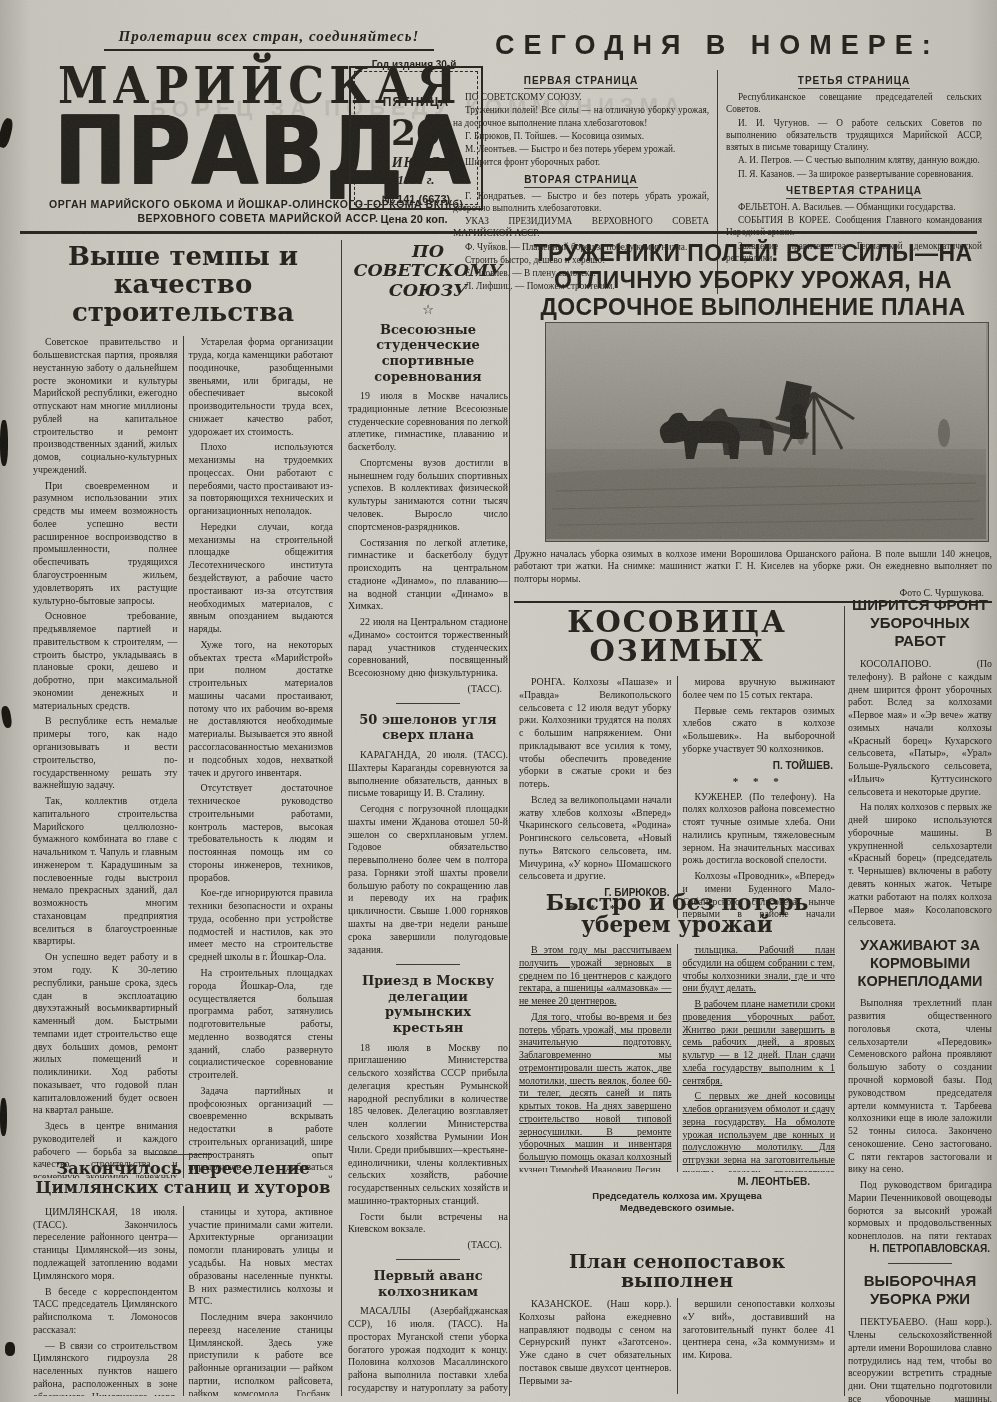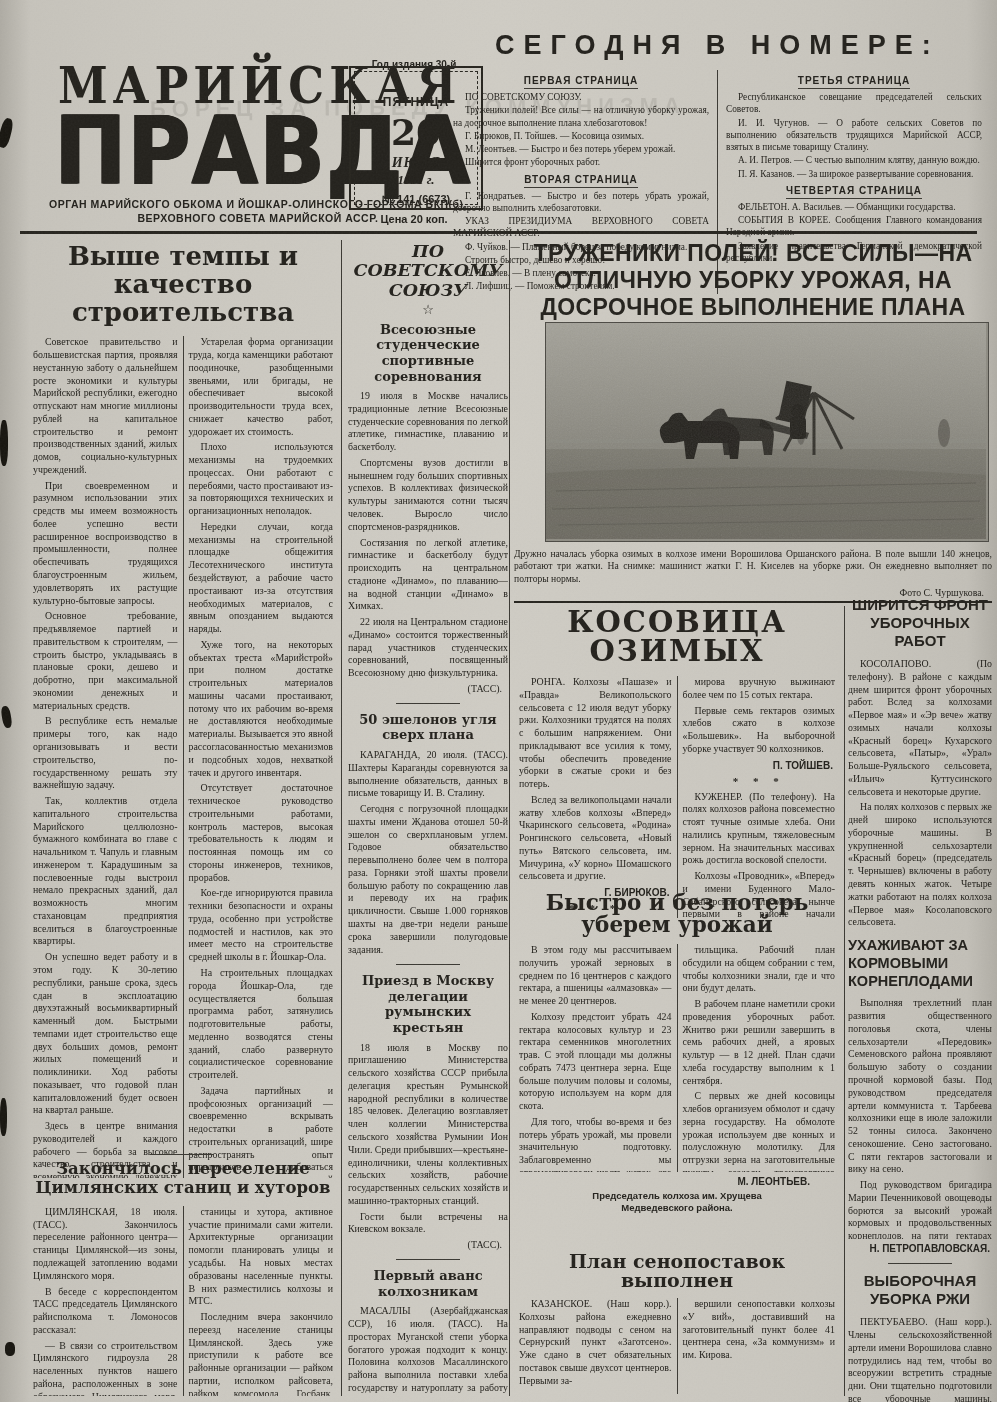--- a/index.html
+++ b/index.html
@@ -71,38 +71,39 @@
   .caption{position:absolute;left:514px;top:548px;width:478px;font:9.6px/1.3 "Liberation Serif",serif;text-align:justify;}
   .credit{position:absolute;left:514px;top:588px;width:470px;text-align:right;font:9.8px/1 "Liberation Serif",serif;}
   .koso{position:absolute;left:514px;top:606px;width:326px;}
   .koso-title{font:bold 29px/1 "DejaVu Serif",serif;text-align:center;letter-spacing:2px;margin:2px 0 10px;}
   .koso-body{height:242px;overflow:hidden;}
   .rightcol{position:absolute;left:848px;top:592px;width:144px;}
   .rc-title{font:bold 15px/1.2 "Liberation Sans",sans-serif;text-align:center;margin:4px 0 8px;}
   .rc-body{overflow:hidden;}
   .bystro{position:absolute;left:514px;top:892px;width:326px;}
   .bystro-title{font:bold 21.5px/1 "DejaVu Serif",serif;text-align:center;margin:0 0 9px;}
-  .bystro-body{height:228px;overflow:hidden;}
+  .bystro-body{height:228px;overflow:hidden;text-decoration:underline;}
   .plan{position:absolute;left:514px;top:1252px;width:326px;}
   .plan-title{font:bold 19px/1 "DejaVu Serif",serif;text-align:center;margin:0 0 8px;}
   .plan-body{height:96px;overflow:hidden;}
-  .uhazh-title{font:bold 14.5px/1.25 "Liberation Sans",sans-serif;margin:10px 0 7px;}
+  .uhazh-title{font:bold 14.5px/1.25 "Liberation Sans",sans-serif;text-align:center;margin:10px 0 7px;}
 </style>
 </head>
 <body>
 
 <div class="paper">
 
   <div class="artifact" style="left:0;top:118px;width:11px;height:30px;transform:rotate(14deg);"></div>
   <div class="artifact" style="left:0;top:420px;width:8px;height:46px;"></div>
   <div class="artifact" style="left:2px;top:706px;width:9px;height:22px;transform:rotate(-10deg);"></div>
   <div class="artifact" style="left:0;top:1098px;width:7px;height:38px;"></div>
   <div class="artifact" style="left:5px;top:1342px;width:10px;height:14px;"></div>
 
   <div class="ghost">БОРЕЦ ЗА ПОБЕДУ КОММУНИЗМА</div>
+  <div class="slogan">Пролетарии всех стран, соединяйтесь!</div>
   <div class="mast1">МАРИЙСКАЯ</div>
   <div class="mast2">ПРАВДА</div>
   <div class="organ">ОРГАН МАРИЙСКОГО ОБКОМА И ЙОШКАР-ОЛИНСКОГО ГОРКОМА ВКП(б), ВЕРХОВНОГО СОВЕТА МАРИЙСКОЙ АССР.</div>
 
   <div class="edyear">Год издания 30-й</div>
   <div class="datebox">
     <div class="db-wd">ПЯТНИЦА</div>
     <div class="db-day">20</div>
     <div class="db-month">ИЮЛЯ</div>
     <div class="db-year">1951 г.</div>
@@ -331,32 +332,31 @@
     <div class="rc-body" style="height:116px;">
         <p class="para">ПЕКТУБАЕВО. (Наш корр.). Члены сельскохозяйственной артели имени Ворошилова славно потрудились над тем, чтобы во всеоружии встретить страдные дни. Они тщательно подготовили все уборочные машины, инвентарь, транспортные средства и сушильное хозяйство.</p>
       </div>
   </div>
 
   <div class="bystro">
     <div class="bystro-title">Быстро и без потерь уберем урожай</div>
     <div class="cols bystro-body">
       <div class="col">
           <p class="para">В этом году мы рассчитываем получить урожай зерновых в среднем по 16 центнеров с каждого гектара, а пшеницы «алмазовка» — не менее 20 центнеров.</p>
-          <p class="para">Колхозу предстоит убрать 424 гектара колосовых культур и 23 гектара семенников многолетних трав. С этой площади мы должны собрать 7473 центнера зерна. Еще больше получим половы и соломы, которую используем на корм для скота.</p>
           <p class="para">Для того, чтобы во-время и без потерь убрать урожай, мы провели значительную подготовку. Заблаговременно мы отремонтировали шесть жаток, две молотилки, шесть веялок, более 60-ти телег, десять саней и пять крытых токов. На днях завершено строительство новой типовой зерносушилки. В ремонте уборочных машин и инвентаря большую помощь оказал колхозный кузнец Тимофей Иванович Лесин.</p>
         </div>
       <div class="col">
           <p class="para">тильщика. Рабочий план обсудили на общем собрании с тем, чтобы колхозники знали, где и что они будут делать.</p>
           <p class="para">В рабочем плане наметили сроки проведения уборочных работ. Жнитво ржи решили завершить в семь рабочих дней, а яровых культур — в 12 дней. План сдачи хлеба государству выполним к 1 сентября.</p>
           <p class="para">С первых же дней косовицы хлебов организуем обмолот и сдачу зерна государству. На обмолоте урожая используем две конных и полусложную молотилку. Для отгрузки зерна на заготовительные пункты создали транспортную бригаду из 12 подвод. Ею будет руководить комсомолец Валериан Николаев. Кроме того, по 40 центнеров зерна нового урожая ежедневно будем вывозить на автомашине, для этого подготовлено 500 новых мешков.</p>
         </div>
     </div>
     <p class="sign" style="margin-right:30px;">М. ЛЕОНТЬЕВ.</p>
     <p class="sign-c">Председатель колхоза им. Хрущева</p>
-    <p class="sign-c">Медведевского района.</p>
+    <p class="sign-c">Медведевского озимые.</p>
   </div>
 
   <div class="plan">
     <div class="plan-title">План сенопоставок выполнен</div>
     <div class="cols plan-body">
       <div class="col">
           <p class="para">КАЗАНСКОЕ. (Наш корр.). Колхозы района ежедневно направляют подводы с сеном на Сернурский пункт «Заготсено». Уже сдано в счет обязательных поставок свыше двухсот центнеров. Первыми за-</p>
         </div>
       <div class="col">
           <p class="para">вершили сенопоставки колхозы «У вий», доставивший на заготовительный пункт более 41 центнера сена, «За коммунизм» и им. Кирова.</p>

